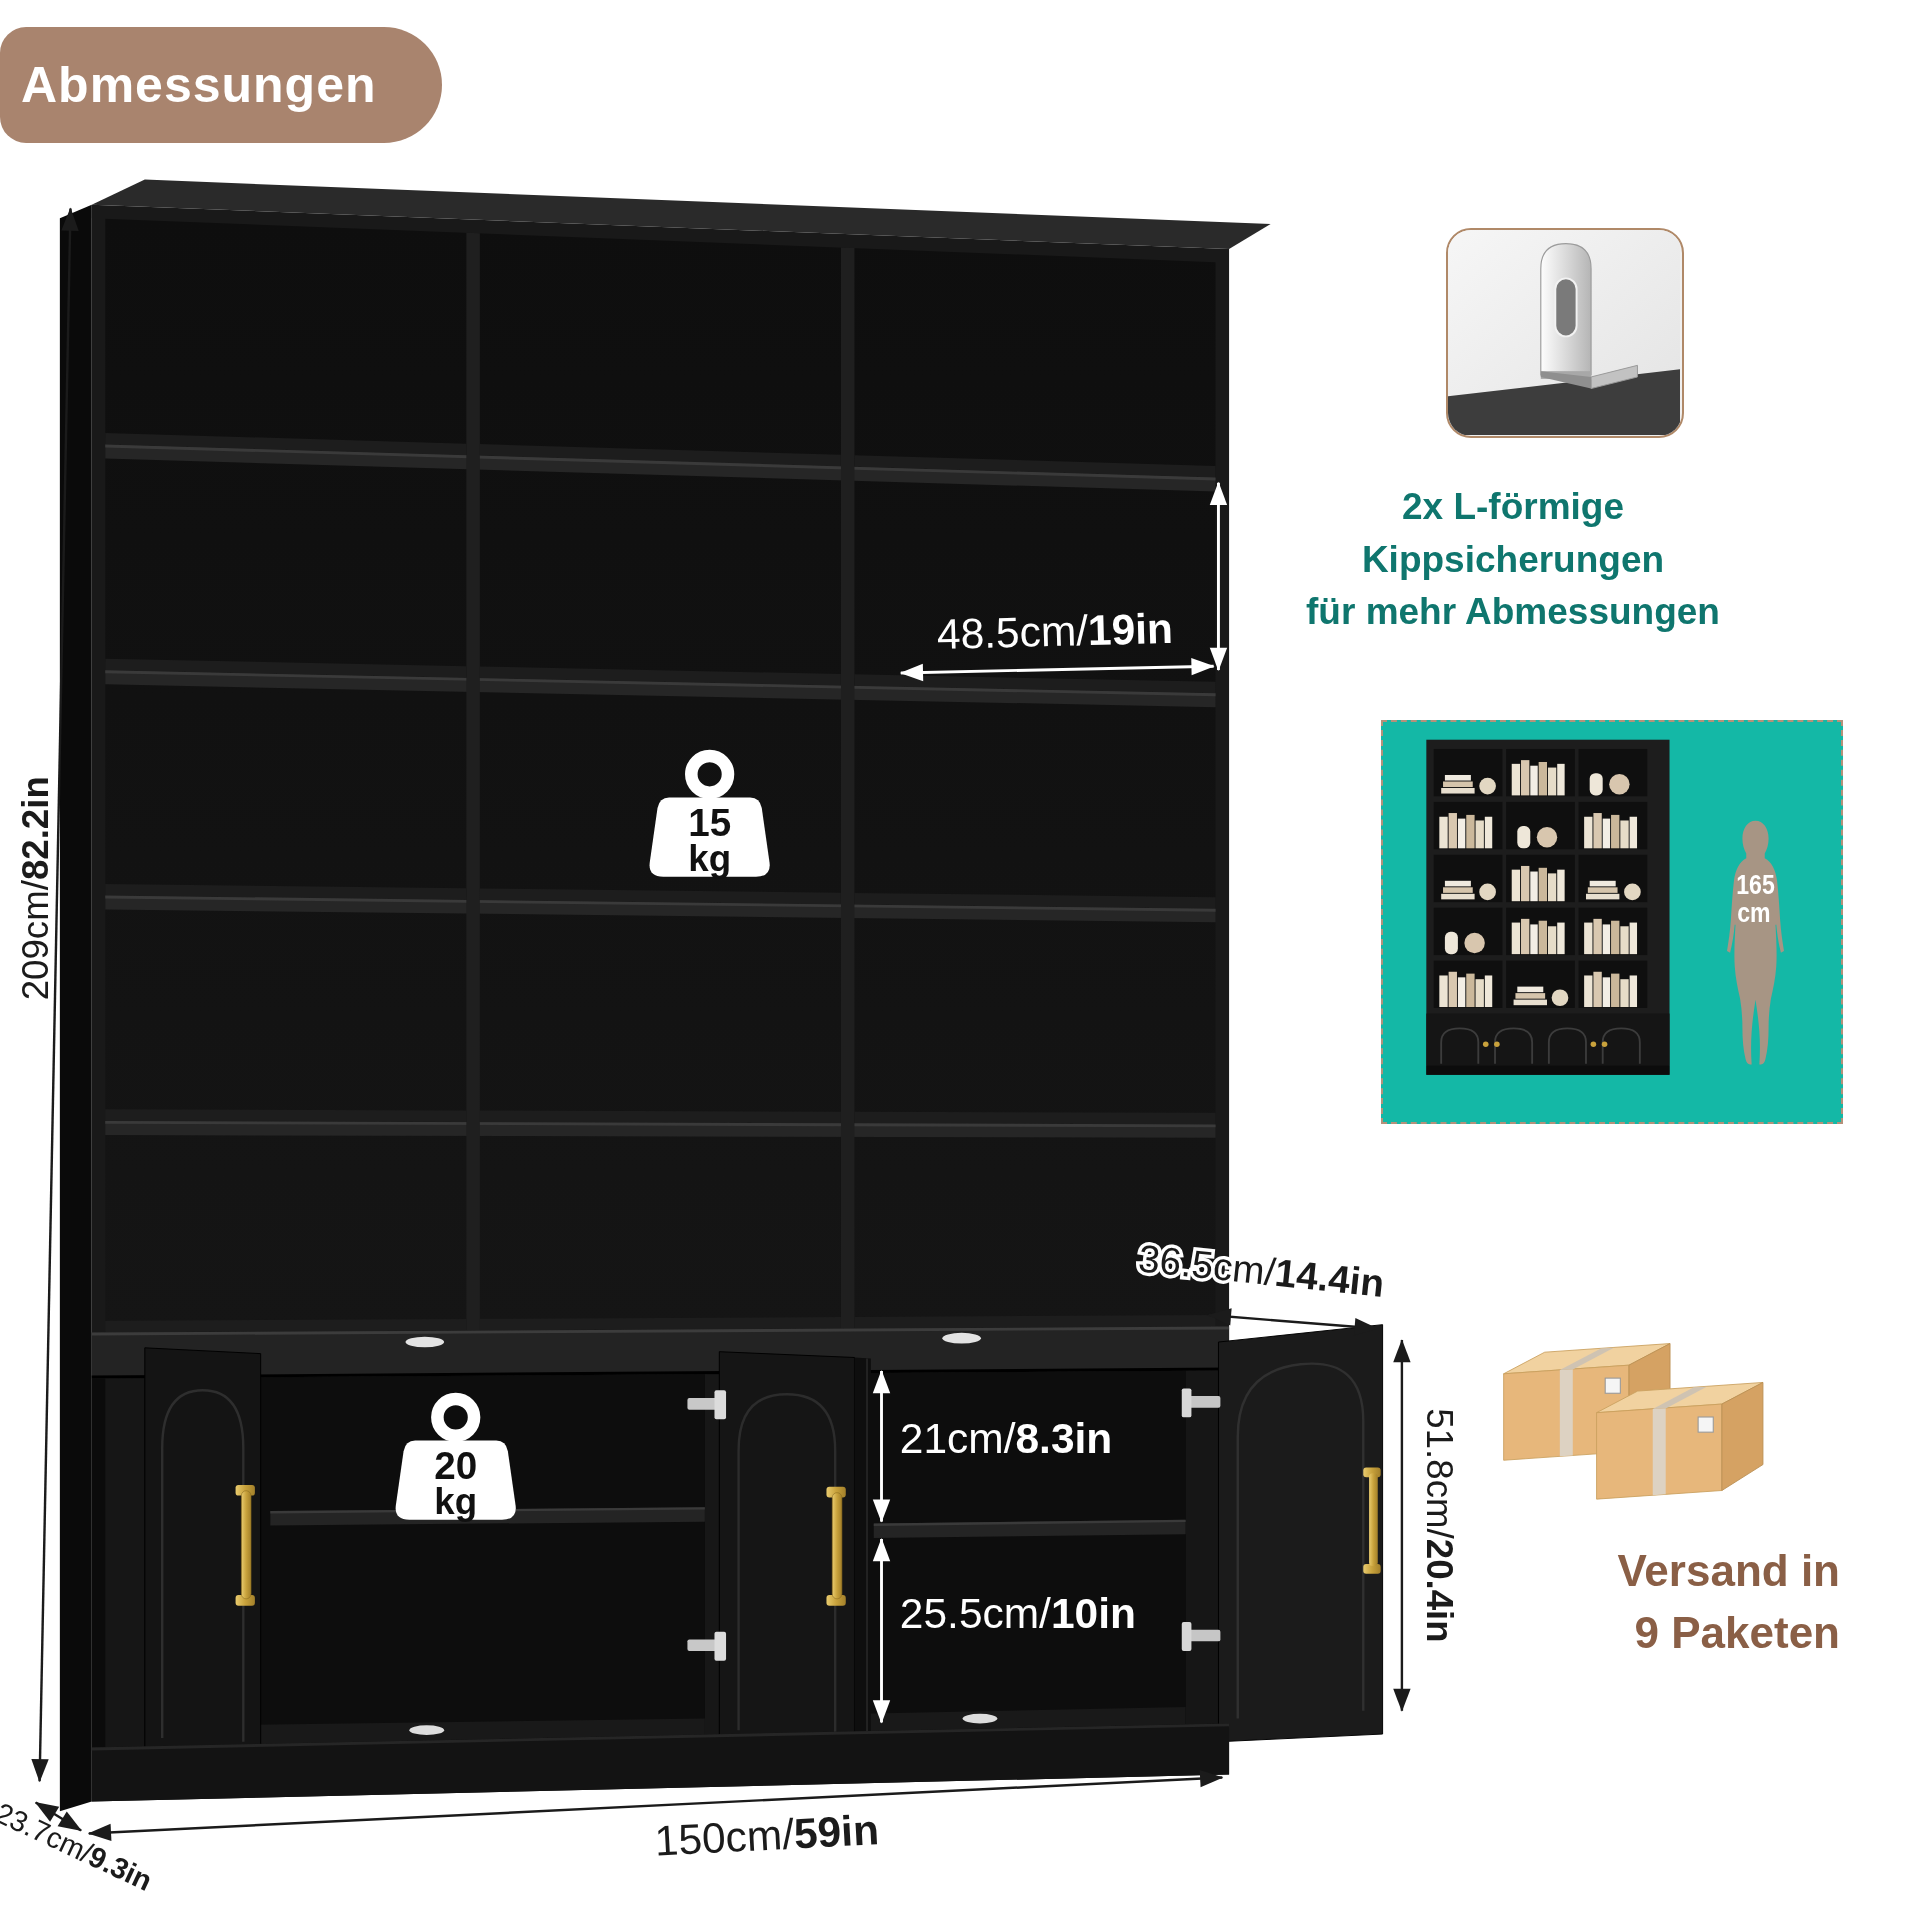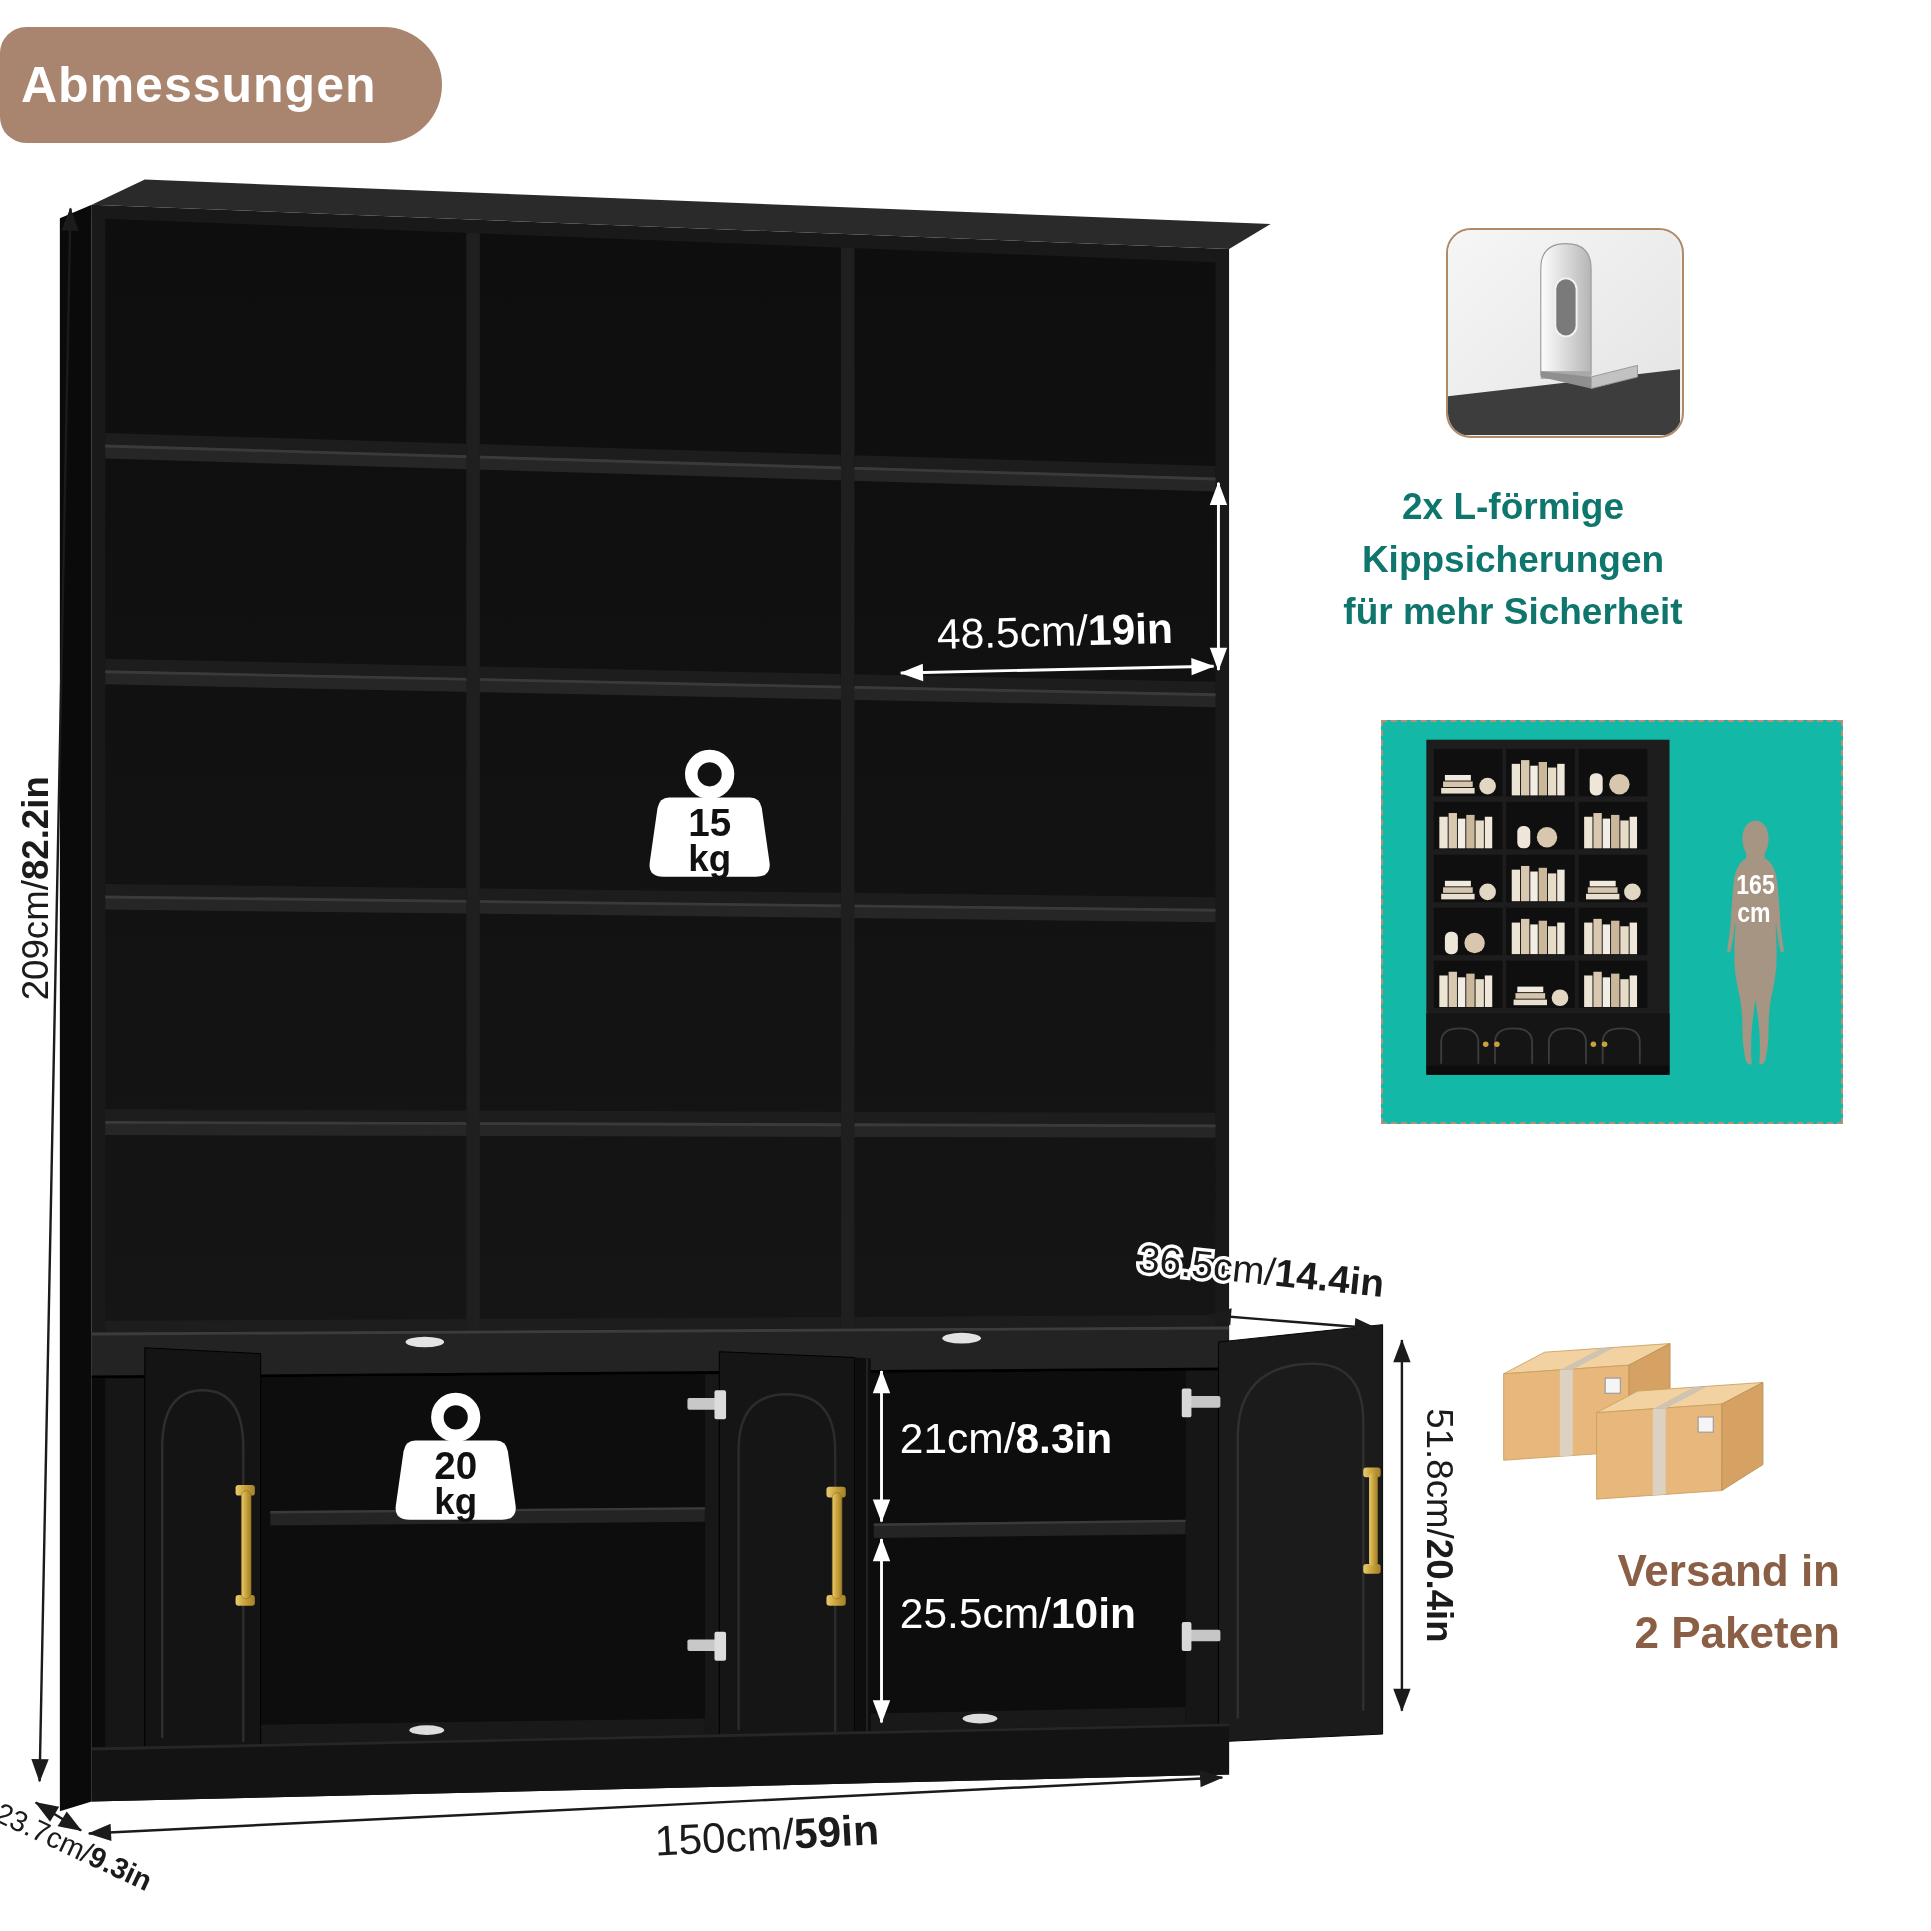--- a/index.html
+++ b/index.html
@@ -277,21 +277,21 @@
       <polygon points="0,172 240,144 240,212 0,212" fill="#3d3d3d"></polygon>
       <path d="M96,40 L96,150 L148,150 L148,40 Q148,14 122,14 Q96,14 96,40 Z" fill="url(#metalv)" stroke="#9c9c9c" stroke-width="1.2"></path>
       <rect x="111" y="50" width="22" height="60" rx="11" fill="#7a7a7a" stroke="#f2f2f2" stroke-width="2"></rect>
       <rect x="96" y="146" width="52" height="8" fill="#a8a8a8"></rect>
       <polygon points="148,152 196,140 196,152 148,164" fill="#c2c2c2" stroke="#979797" stroke-width="1"></polygon>
       <polygon points="96,152 148,164 148,152 96,146" fill="#8f8f8f"></polygon>
     </svg>
   </div>
   <div id="anti-tip-note" class="abs">
     <div>2x L-förmige Kippsicherungen</div>
-    <div>für mehr Sicherheit</div>
+    <div>für mehr Abmessungen</div>
   </div>
 
   <div id="scale-box" class="abs">
 
     <svg class="abs" style="left:24px;top:13.5px" width="280" height="362" viewBox="0 0 300 390">
       <defs>
         <g id="bkv">
           <rect x="6" y="16" width="9" height="34" fill="#ece4d4"></rect>
           <rect x="16" y="12" width="9" height="38" fill="#d9c8b0"></rect>
           <rect x="26" y="18" width="8" height="32" fill="#f3eee5"></rect>
@@ -385,17 +385,17 @@
         <rect x="94" y="56" width="14" height="14" fill="#f5f5f5" stroke="#999999" stroke-width="1"></rect>
       </g>
     </defs>
     <g transform="scale(1.12)">
       <use href="#carton" x="8" y="4"></use>
       <use href="#carton" x="94" y="40"></use>
     </g>
   </svg>
   <div id="shipping-note" class="abs">
     <div>Versand in</div>
-    <div>2 Paketen</div>
+    <div>9 Paketen</div>
   </div>
 
 </div>
 
 
 </body></html>

